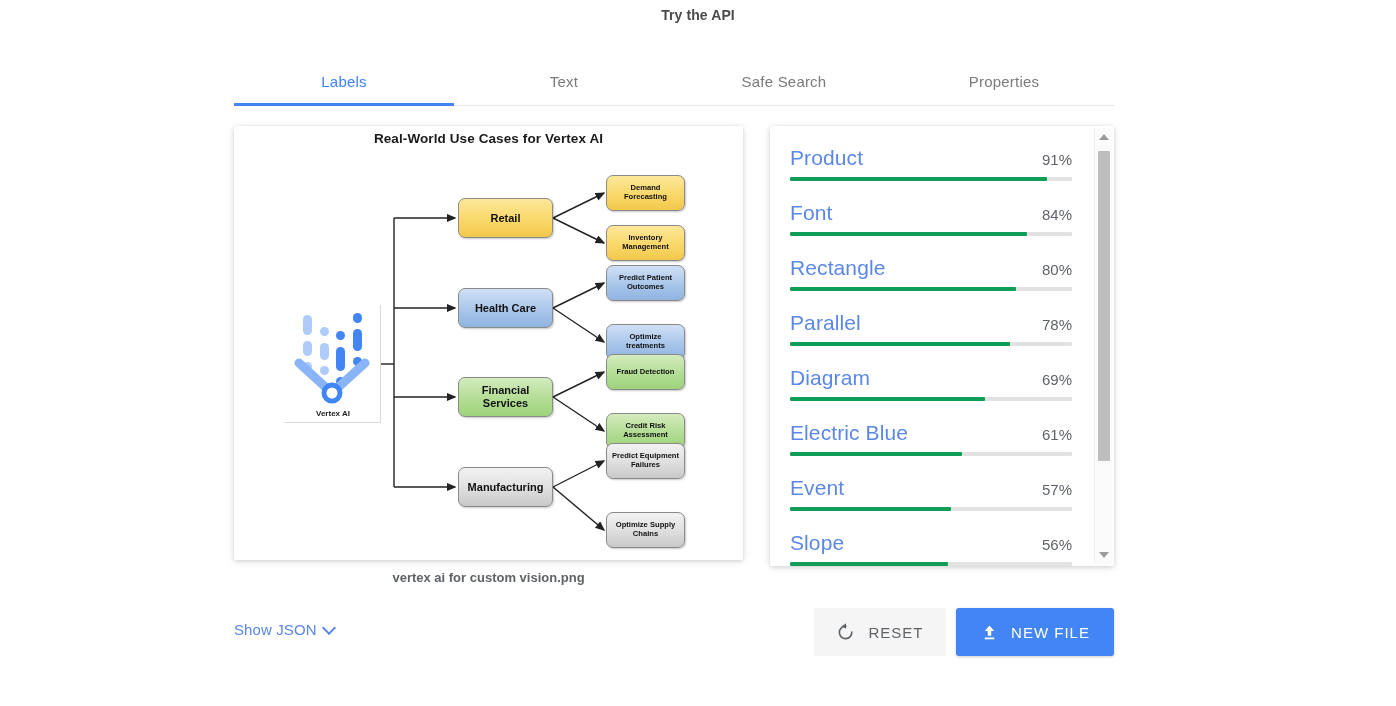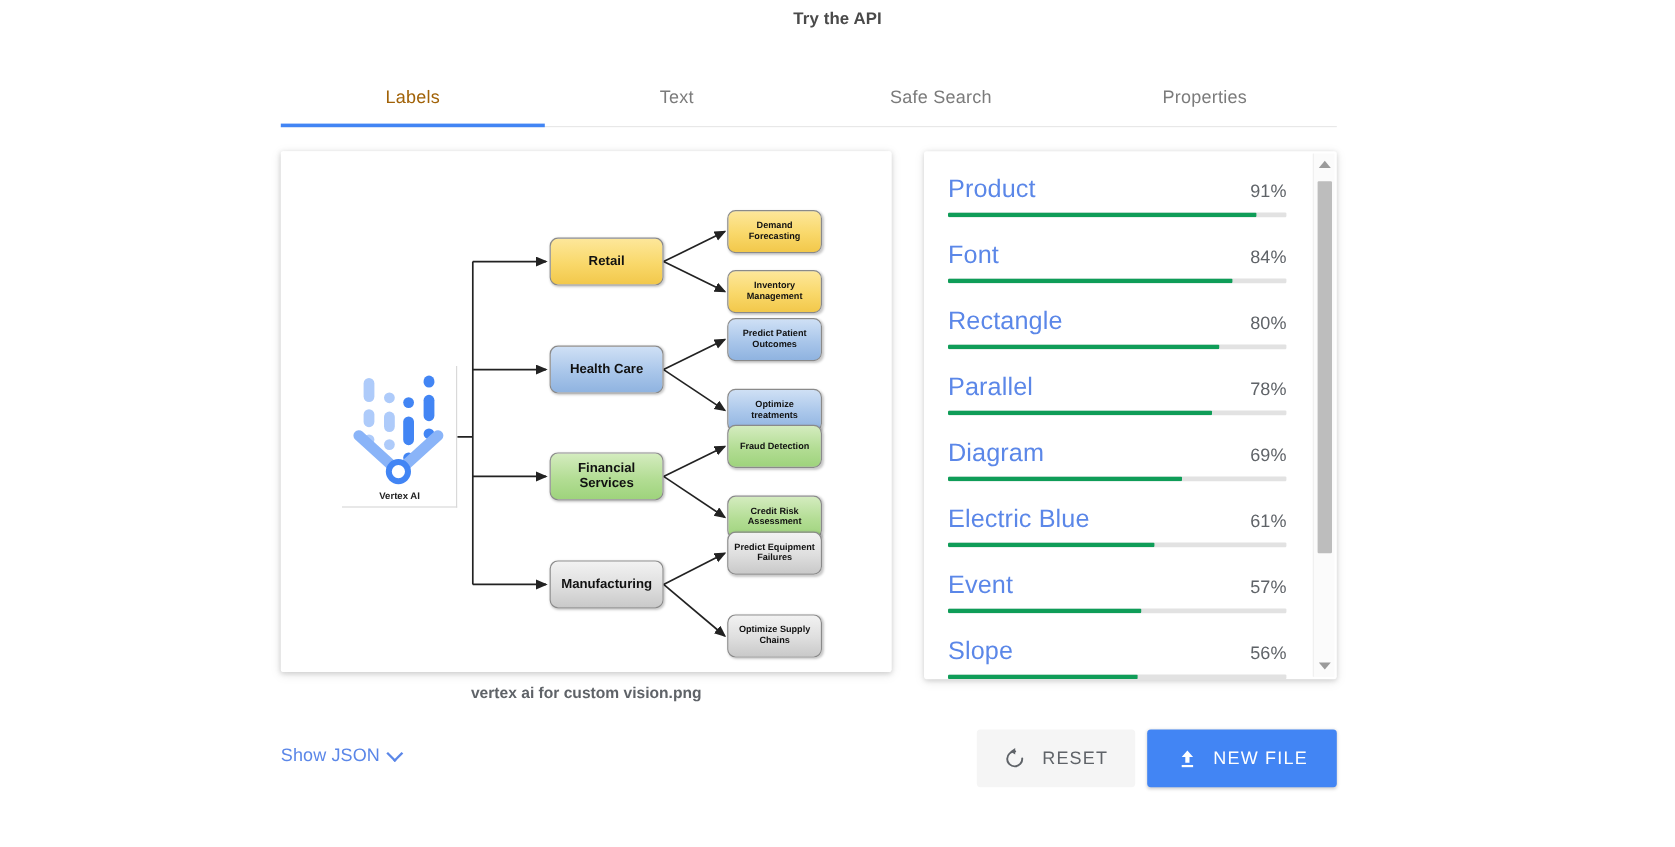--- a/index.html
+++ b/index.html
@@ -39,21 +39,21 @@
     font-size: 15px;
     color: #7b7b7b;
     cursor: pointer;
     position: relative;
     letter-spacing: .2px;
     background: transparent;
     border: none;
     font-family: inherit;
     padding: 0 0 4px 0;
   }
-  .tab.active { color: #a16207; }
+  .tab.active { color: #3b82f6; }
   .tab.active::after {
     content: "";
     position: absolute;
     left: 0; right: 0; bottom: -1px;
     height: 3px;
     background: #4285f4;
   }
 
   
   .image-card {
@@ -274,20 +274,21 @@
   <div class="tabs">
     <button class="tab active">Labels</button>
     <button class="tab">Text</button>
     <button class="tab">Safe Search</button>
     <button class="tab">Properties</button>
   </div>
 
   <div class="image-card">
     <div class="diagram">
 
+      <div class="diag-title">Real-World Use Cases for Vertex AI</div>
 
       <svg class="diag-svg" viewBox="0 0 509 434">
         <defs>
           <marker id="ah" markerWidth="7" markerHeight="7" refX="6" refY="3" orient="auto">
             <path d="M0,0 L7,3 L0,6 z" fill="#222"></path>
           </marker>
         </defs>
         <g stroke="#222" stroke-width="1.4" fill="none">
 
           <path d="M147,238 L160,238"></path>

